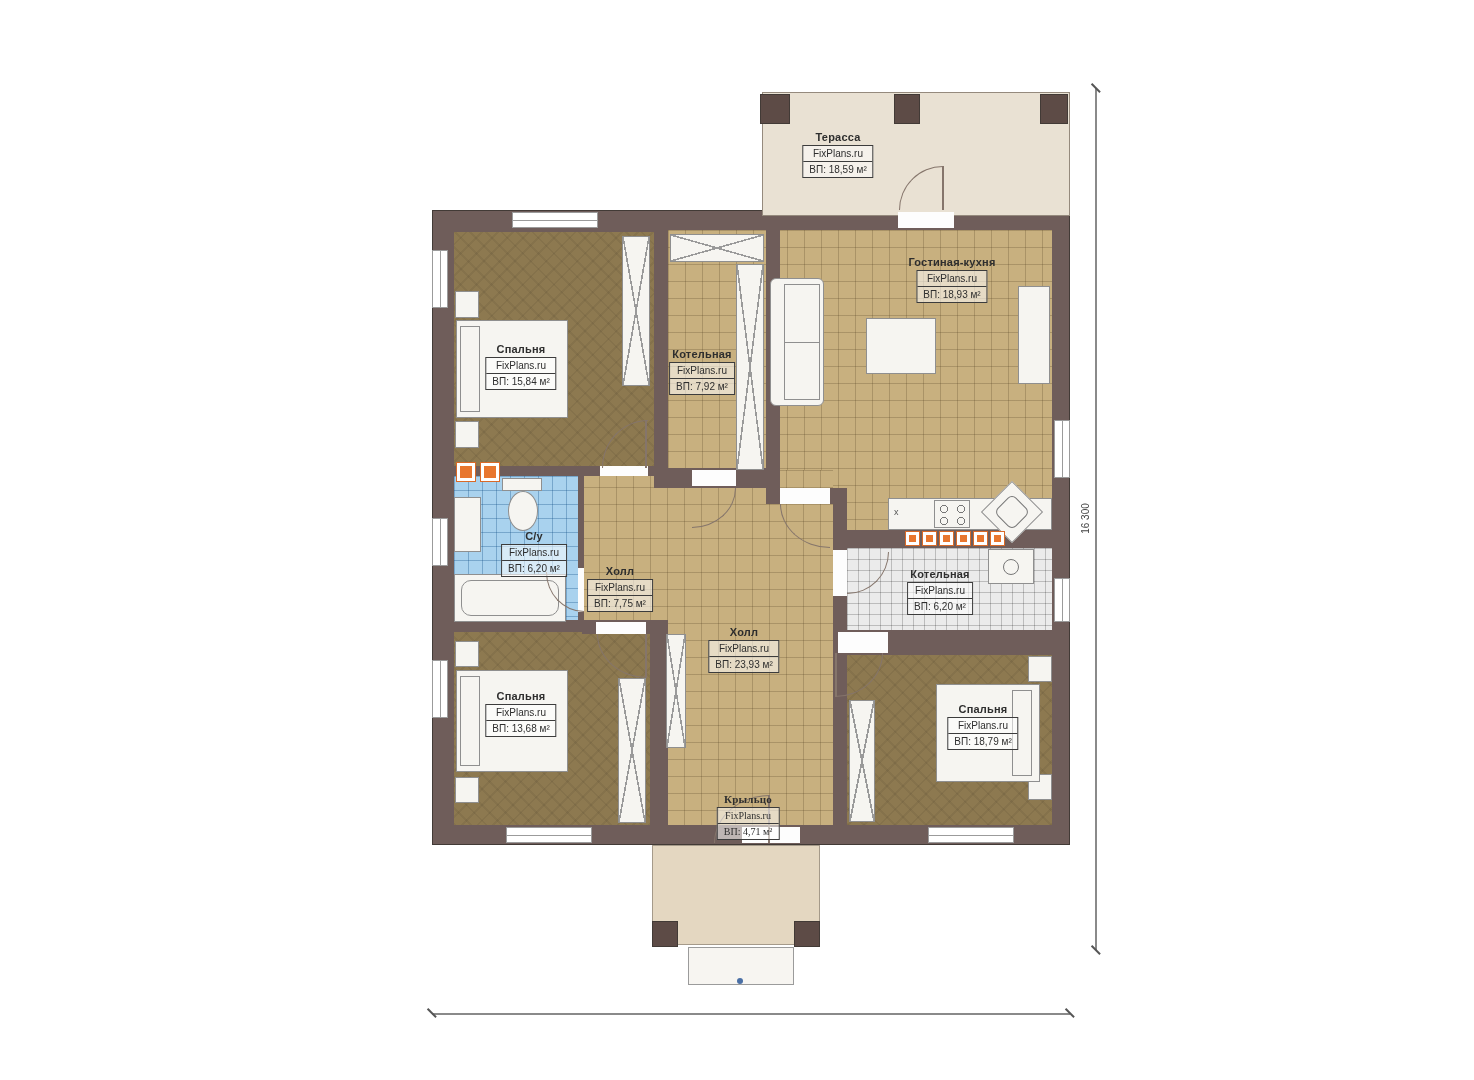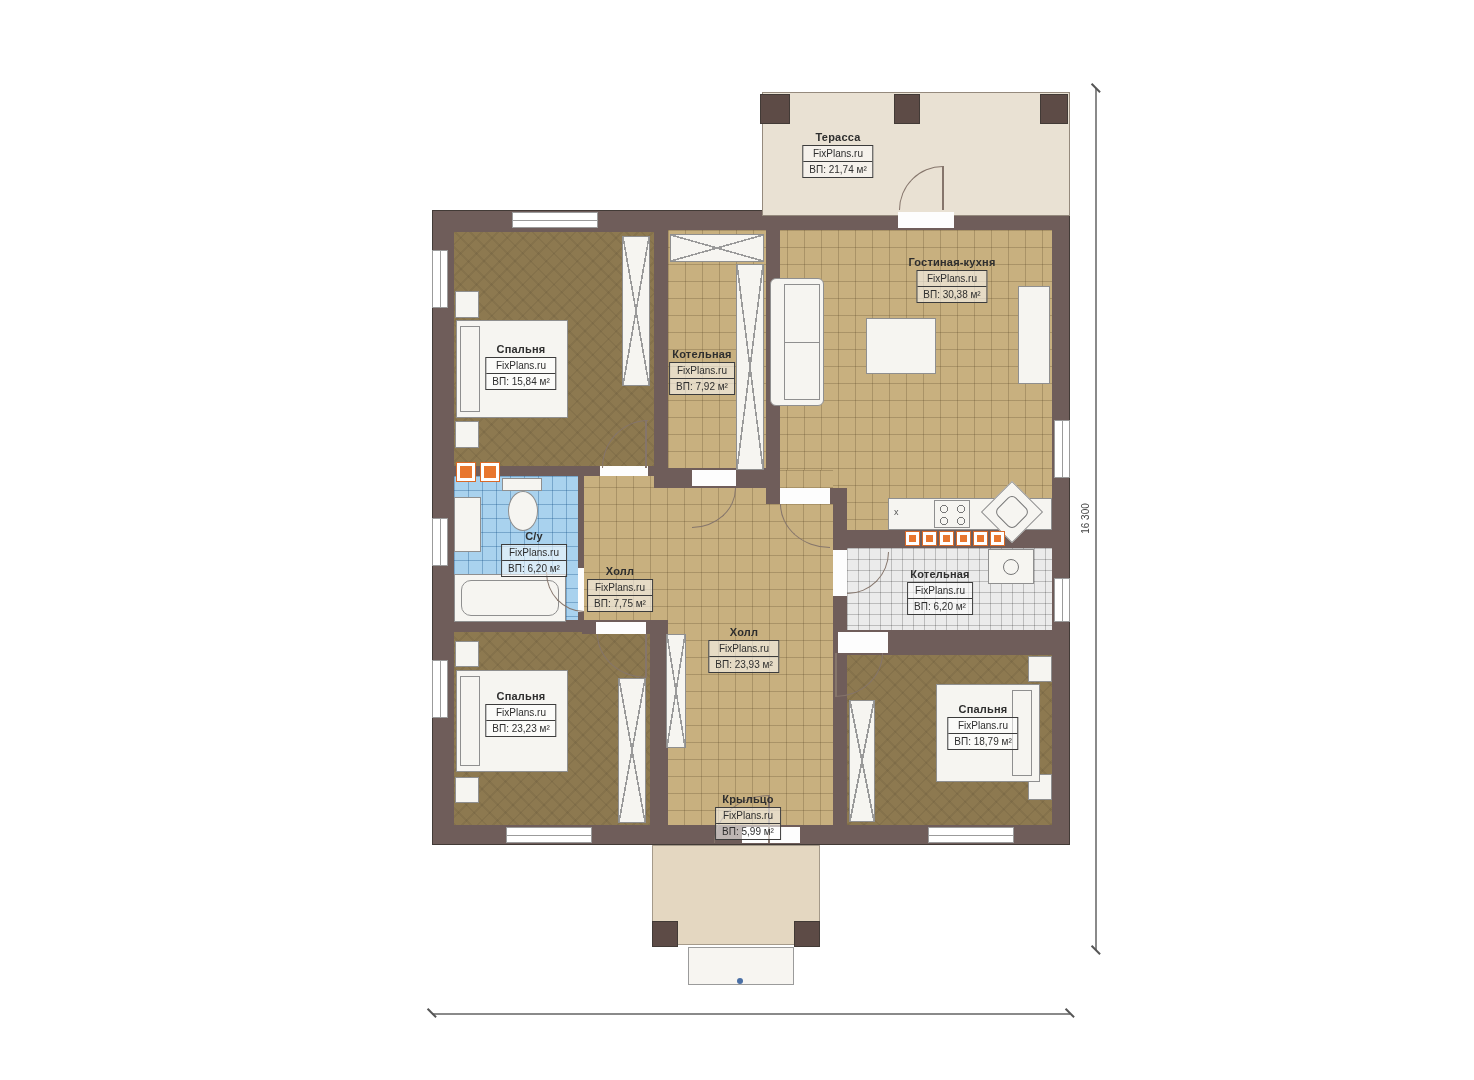--- a/index.html
+++ b/index.html
@@ -173,29 +173,29 @@
 
   <div class="pier" style="left:652px;top:921px;width:26px;height:26px;"></div>
   <div class="pier" style="left:794px;top:921px;width:26px;height:26px;"></div>
   <div class="abs steps" style="left:688px;top:947px;width:104px;height:36px;z-index:3;"></div>
   <div class="step-dot" style="left:737px;top:978px;"></div>
 
   <div class="room-label" style="left:838px;top:131px;">
     <div class="rl-name">Терасса</div>
     <div class="rl-box">
       <div class="rl-row">FixPlans.ru</div>
-      <div class="rl-row">ВП: 21,74 м²</div>
+      <div class="rl-row">ВП: 18,59 м²</div>
     </div>
   </div>
 
   <div class="room-label" style="left:952px;top:256px;">
     <div class="rl-name">Гостиная-кухня</div>
     <div class="rl-box">
       <div class="rl-row">FixPlans.ru</div>
-      <div class="rl-row">ВП: 30,38 м²</div>
+      <div class="rl-row">ВП: 18,93 м²</div>
     </div>
   </div>
 
   <div class="room-label" style="left:521px;top:343px;">
     <div class="rl-name">Спальня</div>
     <div class="rl-box">
       <div class="rl-row">FixPlans.ru</div>
       <div class="rl-row">ВП: 15,84 м²</div>
     </div>
   </div>
@@ -237,37 +237,37 @@
     <div class="rl-box">
       <div class="rl-row">FixPlans.ru</div>
       <div class="rl-row">ВП: 6,20 м²</div>
     </div>
   </div>
 
   <div class="room-label" style="left:521px;top:690px;">
     <div class="rl-name">Спальня</div>
     <div class="rl-box">
       <div class="rl-row">FixPlans.ru</div>
-      <div class="rl-row">ВП: 23,23 м²</div>
+      <div class="rl-row">ВП: 13,68 м²</div>
     </div>
   </div>
 
   <div class="room-label" style="left:983px;top:703px;">
     <div class="rl-name">Спальня</div>
     <div class="rl-box">
       <div class="rl-row">FixPlans.ru</div>
       <div class="rl-row">ВП: 18,79 м²</div>
     </div>
   </div>
 
-  <div class="room-label" style="left:748px;top:793px;">
+  <div class="room-label" style="left:748px;top:793px;font-family:Liberation Serif, serif;">
     <div class="rl-name">Крыльцо</div>
     <div class="rl-box">
       <div class="rl-row">FixPlans.ru</div>
-      <div class="rl-row">ВП: 5,99 м²</div>
+      <div class="rl-row">ВП: 4,71 м²</div>
     </div>
   </div>
 
   <div class="dim-line" style="left:432px;top:1013px;width:638px;height:1.5px;"></div>
   <div class="dim-tick" style="left:426px;top:1012px;"></div>
   <div class="dim-tick" style="left:1064px;top:1012px;"></div>
 
   <div class="dim-line" style="left:1095px;top:88px;width:1.5px;height:862px;"></div>
   <div class="dim-tick" style="left:1090px;top:87px;"></div>
   <div class="dim-tick" style="left:1090px;top:949px;"></div>

